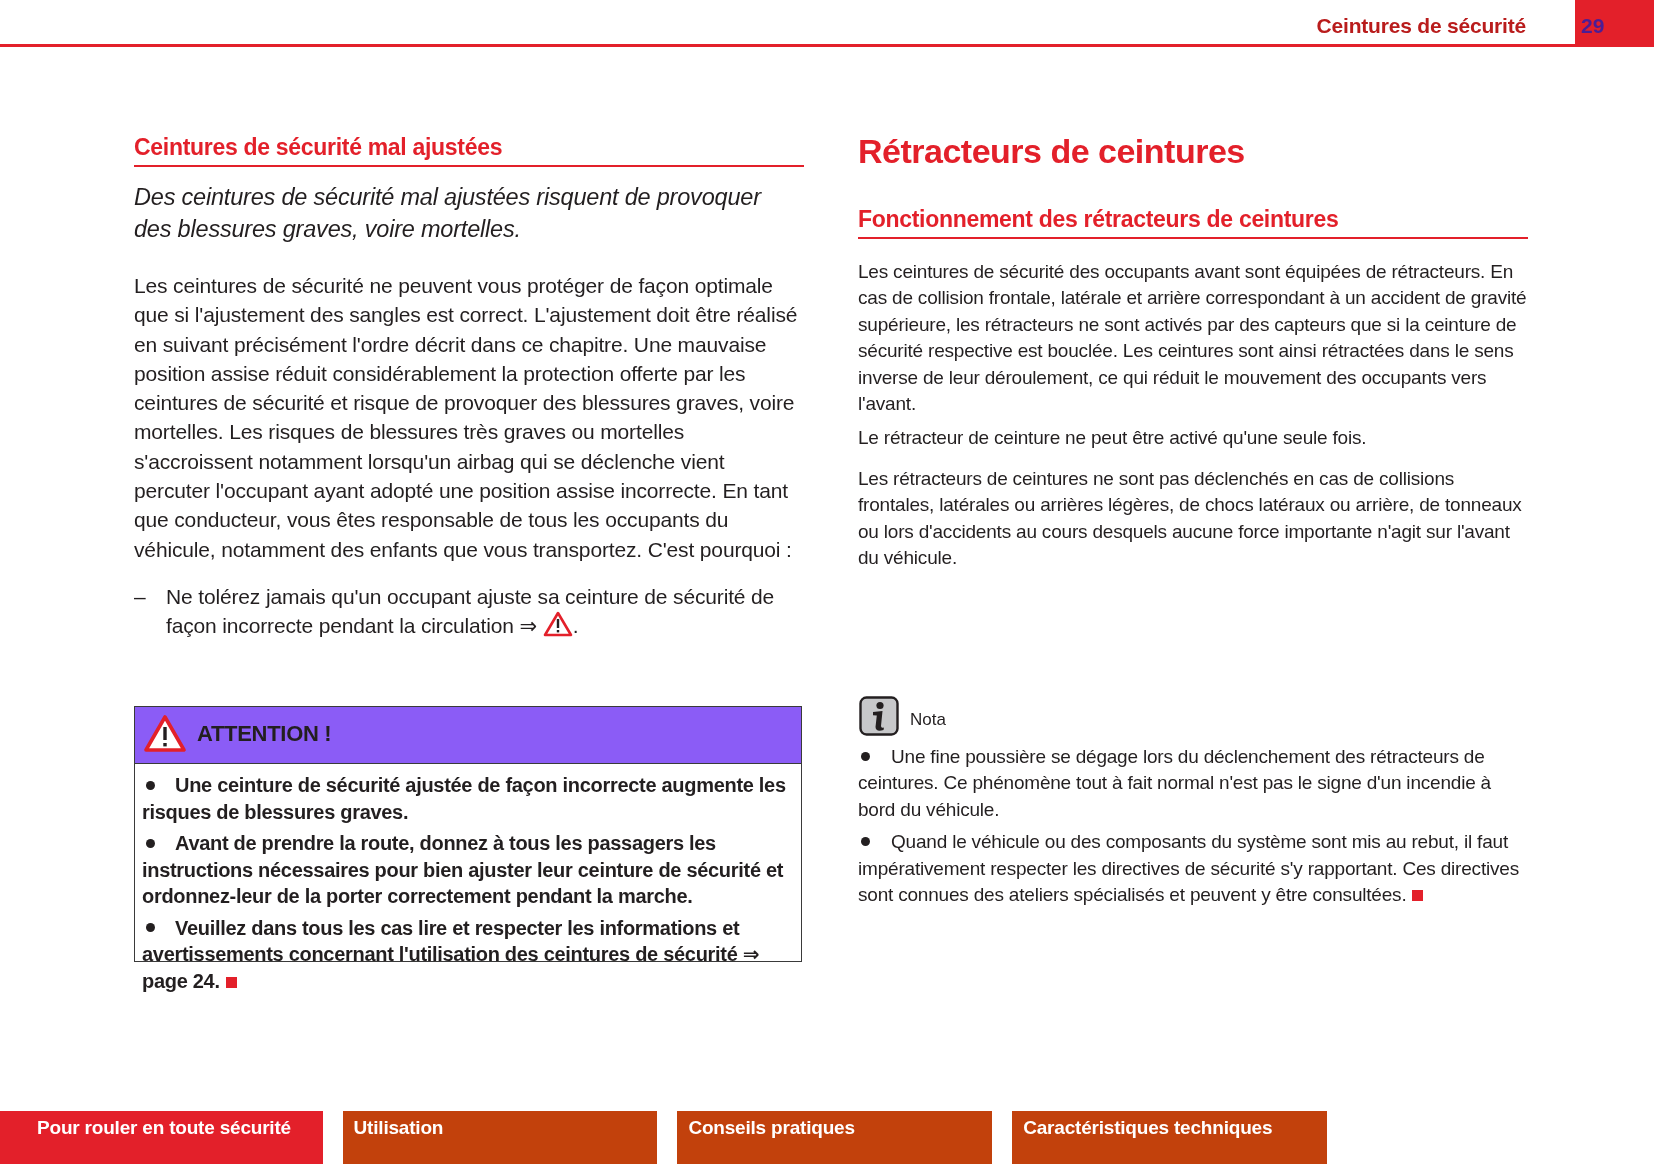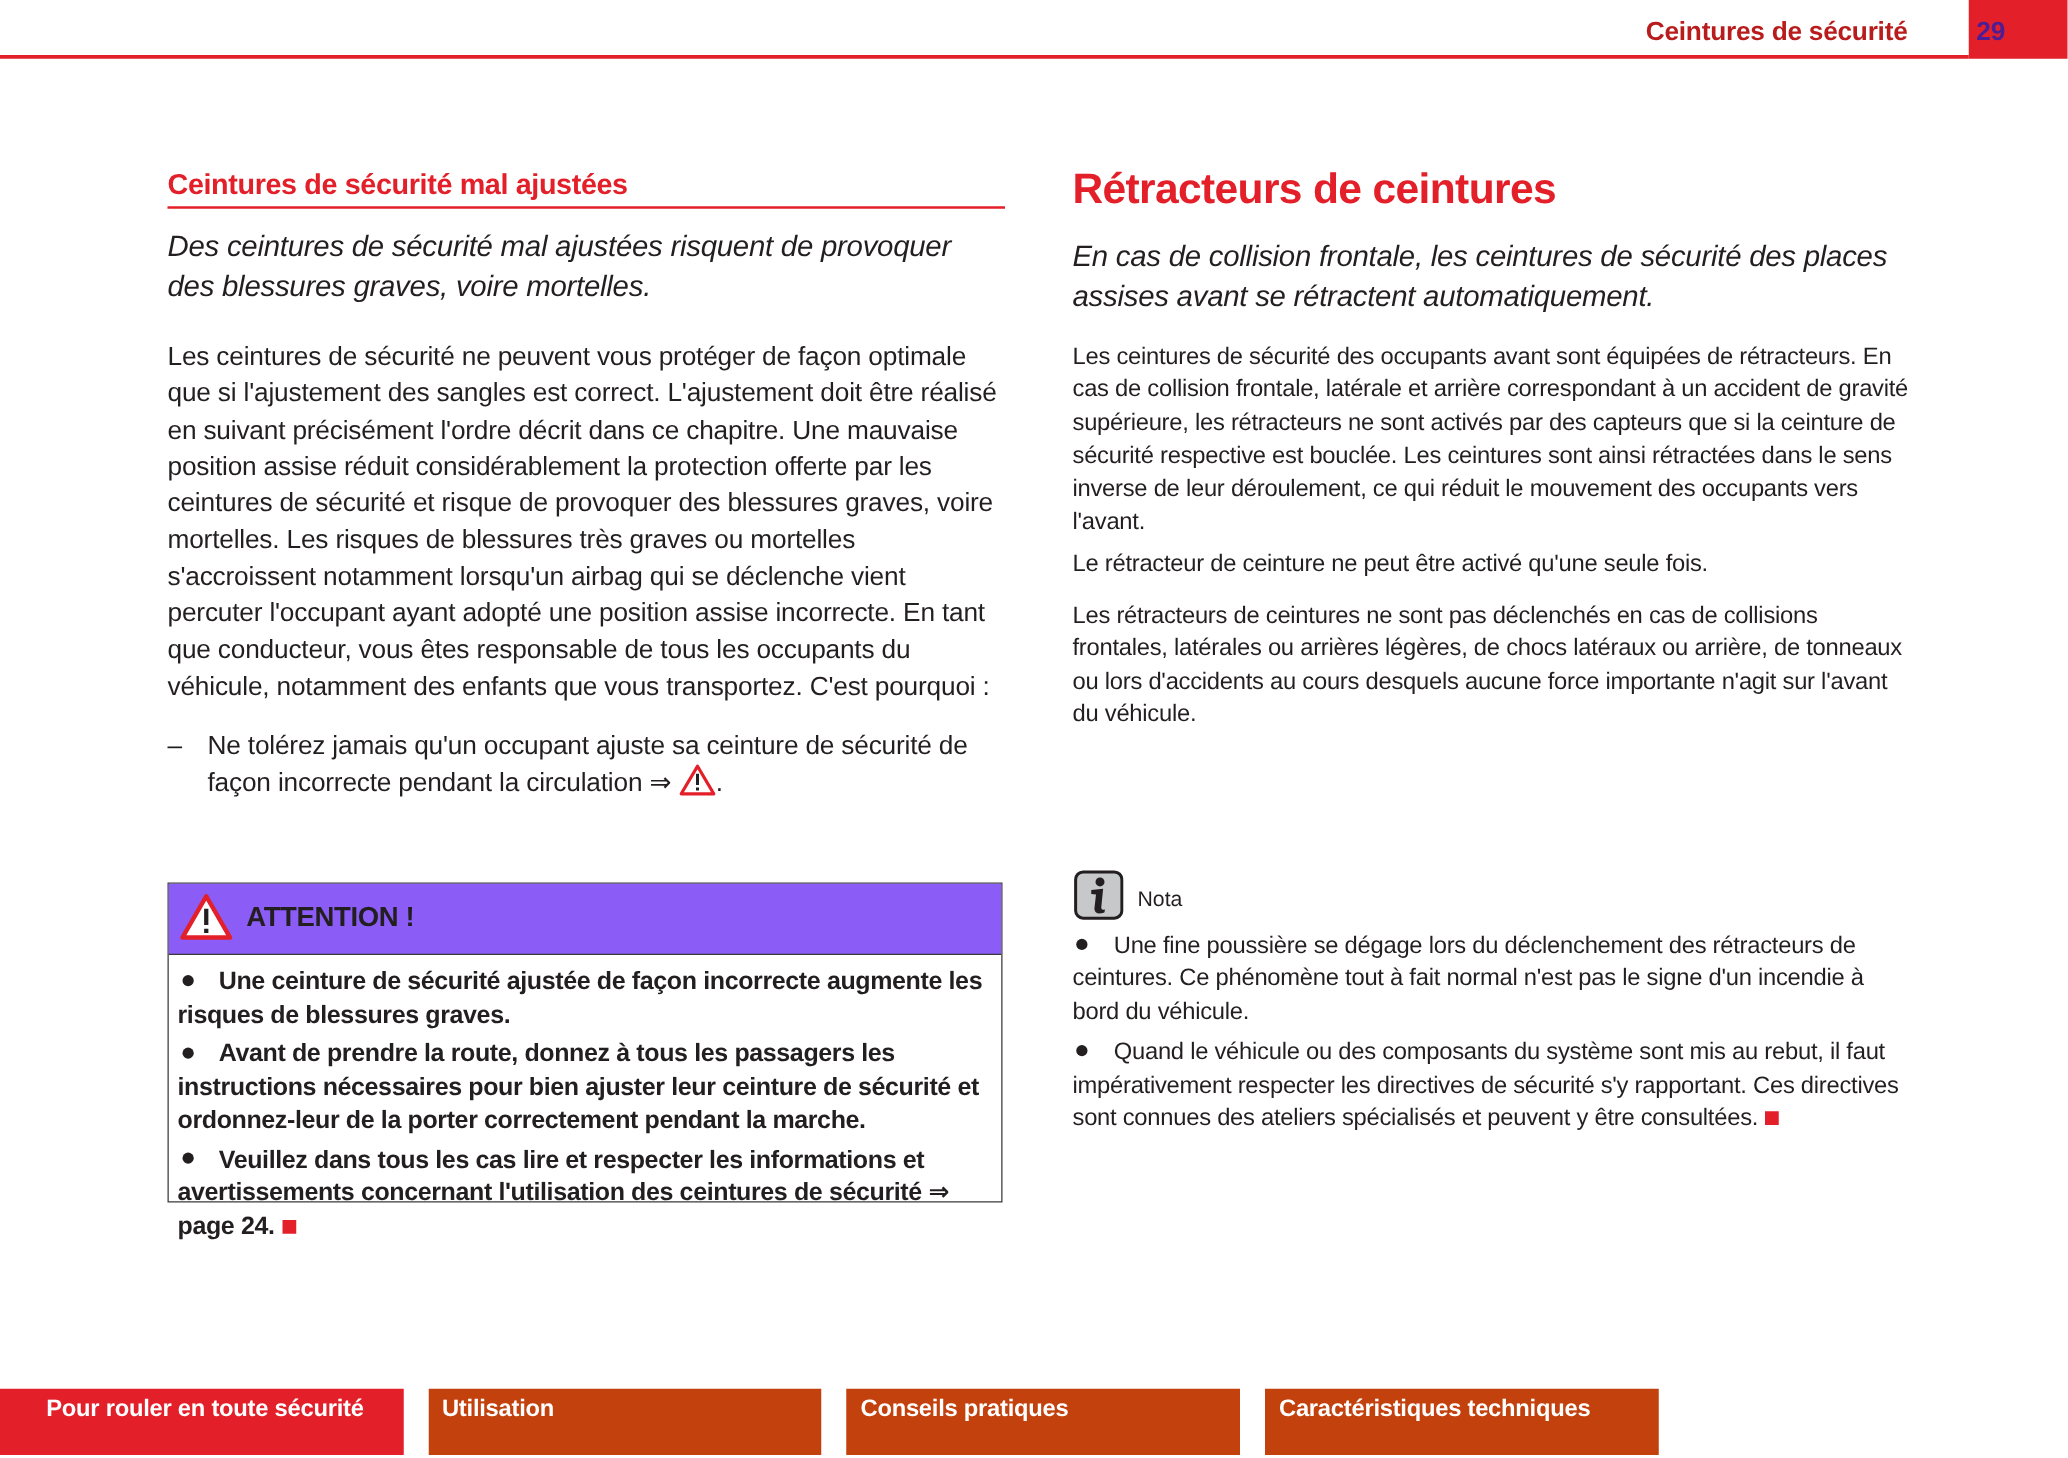--- a/index.html
+++ b/index.html
@@ -79,21 +79,21 @@
   </div>
   <div class="att-body">
     <div class="att-item"><span class="bullet"></span><span>Une ceinture de sécurité ajustée de façon incorrecte augmente les risques de blessures graves.</span></div>
     <div class="att-item"><span class="bullet"></span><span>Avant de prendre la route, donnez à tous les passagers les instructions nécessaires pour bien ajuster leur ceinture de sécurité et ordonnez-leur de la porter correctement pendant la marche.</span></div>
     <div class="att-item"><span class="bullet"></span><span>Veuillez dans tous les cas lire et respecter les informations et avertissements concernant l'utilisation des ceintures de sécurité ⇒ page 24.</span><span class="end-sq"></span></div>
   </div>
 </div>
 
 <div class="col col-right">
   <h1 class="chap">Rétracteurs de ceintures</h1>
-  <p class="lead" style="margin-top:16px;">En cas de collision frontale, les ceintures de sécurité des places assises avant se rétractent automatiquement.</p>
+  <h2 class="sec" style="margin-top:30px;">Fonctionnement des rétracteurs de ceintures</h2>
   <p class="body-r" style="margin-top:20px;">Les ceintures de sécurité des occupants avant sont équipées de rétracteurs. En cas de collision frontale, latérale et arrière correspondant à un accident de gravité supérieure, les rétracteurs ne sont activés par des capteurs que si la ceinture de sécurité respective est bouclée. Les ceintures sont ainsi rétractées dans le sens inverse de leur déroulement, ce qui réduit le mouvement des occupants vers l'avant.</p>
   <p class="body-r" style="margin-top:8px;">Le rétracteur de ceinture ne peut être activé qu'une seule fois.</p>
   <p class="body-r" style="margin-top:14px;">Les rétracteurs de ceintures ne sont pas déclenchés en cas de collisions frontales, latérales ou arrières légères, de chocs latéraux ou arrière, de tonneaux ou lors d'accidents au cours desquels aucune force importante n'agit sur l'avant du véhicule.</p>
 </div>
 
 <div class="nota-wrap">
   <div class="nota-head">
     <svg class="nota-icon" viewBox="0 0 40 40">
         <rect x="1.5" y="1.5" width="37" height="37" rx="6" ry="6" fill="#c7c8ca" stroke="#231f20" stroke-width="2.4"></rect>
         <circle cx="21" cy="9.5" r="3.6" fill="#231f20"></circle>

